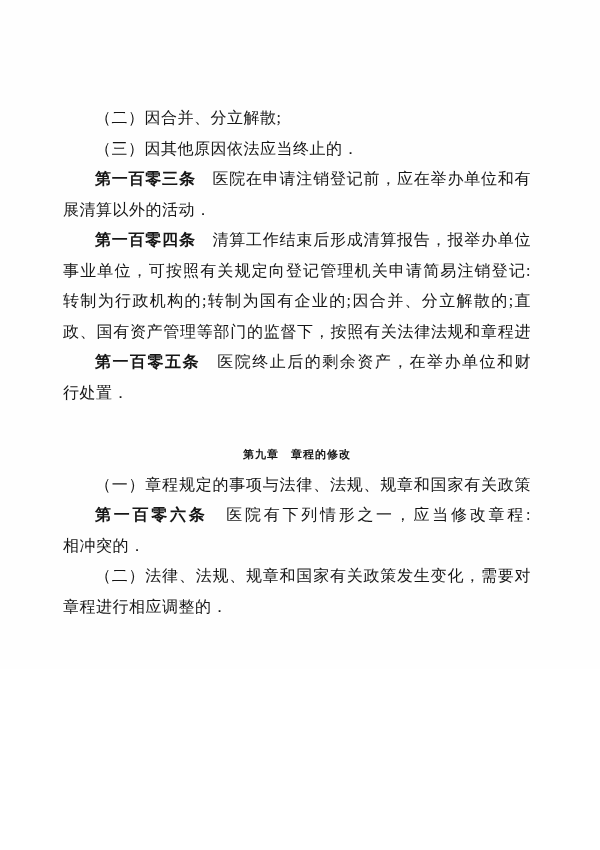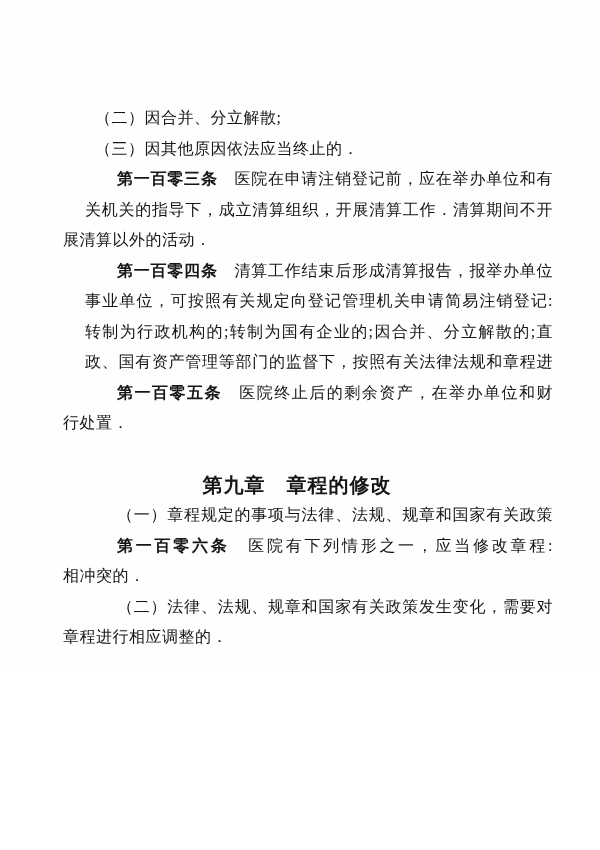--- a/index.html
+++ b/index.html
@@ -30,28 +30,27 @@
     height: 30.5px;
     letter-spacing: 0.5px;
   }
   .line.indent {
     text-indent: 2em;
   }
   .line.justify {
     text-align: justify;
     text-align-last: justify;
     text-justify: inter-character;
-    margin-left: 22px;
   }
   .line.heading {
     margin-top: 31px;
     text-align: center;
     text-align-last: center;
     font-weight: 700;
-    font-size: 20px;
+    font-size: 11px;
     text-indent: 0;
     letter-spacing: 1px;
   }
   .seg-bold {
     font-weight: 700;
   }
   .page-number {
     position: absolute;
     top: 782px;
     right: 91px;
@@ -62,21 +61,20 @@
   }
 </style>
 </head>
 <body>
 
 <div class="page">
   <div class="text-block">
       <div class="line indent"><span>（二）因合并、分立解散;</span></div>
       <div class="line indent"><span>（三）因其他原因依法应当终止的．</span></div>
       <div class="line indent justify"><span class="seg-bold">第一百零三条</span><span>　医院在申请注销登记前，应在举办单位和有</span></div>
-      <div class="line justify"><span>关机关的指导下，成立清算组织，开展清算工作．清算期间不开</span></div>
       <div class="line"><span>展清算以外的活动．</span></div>
       <div class="line indent justify"><span class="seg-bold">第一百零四条</span><span>　清算工作结束后形成清算报告，报举办单位</span></div>
       <div class="line justify"><span>事业单位，可按照有关规定向登记管理机关申请简易注销登记:</span></div>
       <div class="line justify"><span>转制为行政机构的;转制为国有企业的;因合并、分立解散的;直</span></div>
       <div class="line justify"><span>政、国有资产管理等部门的监督下，按照有关法律法规和章程进</span></div>
       <div class="line indent justify"><span class="seg-bold">第一百零五条</span><span>　医院终止后的剩余资产，在举办单位和财</span></div>
       <div class="line"><span>行处置．</span></div>
       <div class="line heading"><span class="seg-bold">第九章　章程的修改</span></div>
       <div class="line indent justify"><span>（一）章程规定的事项与法律、法规、规章和国家有关政策</span></div>
       <div class="line indent justify"><span class="seg-bold">第一百零六条</span><span>　医院有下列情形之一，应当修改章程:</span></div>

